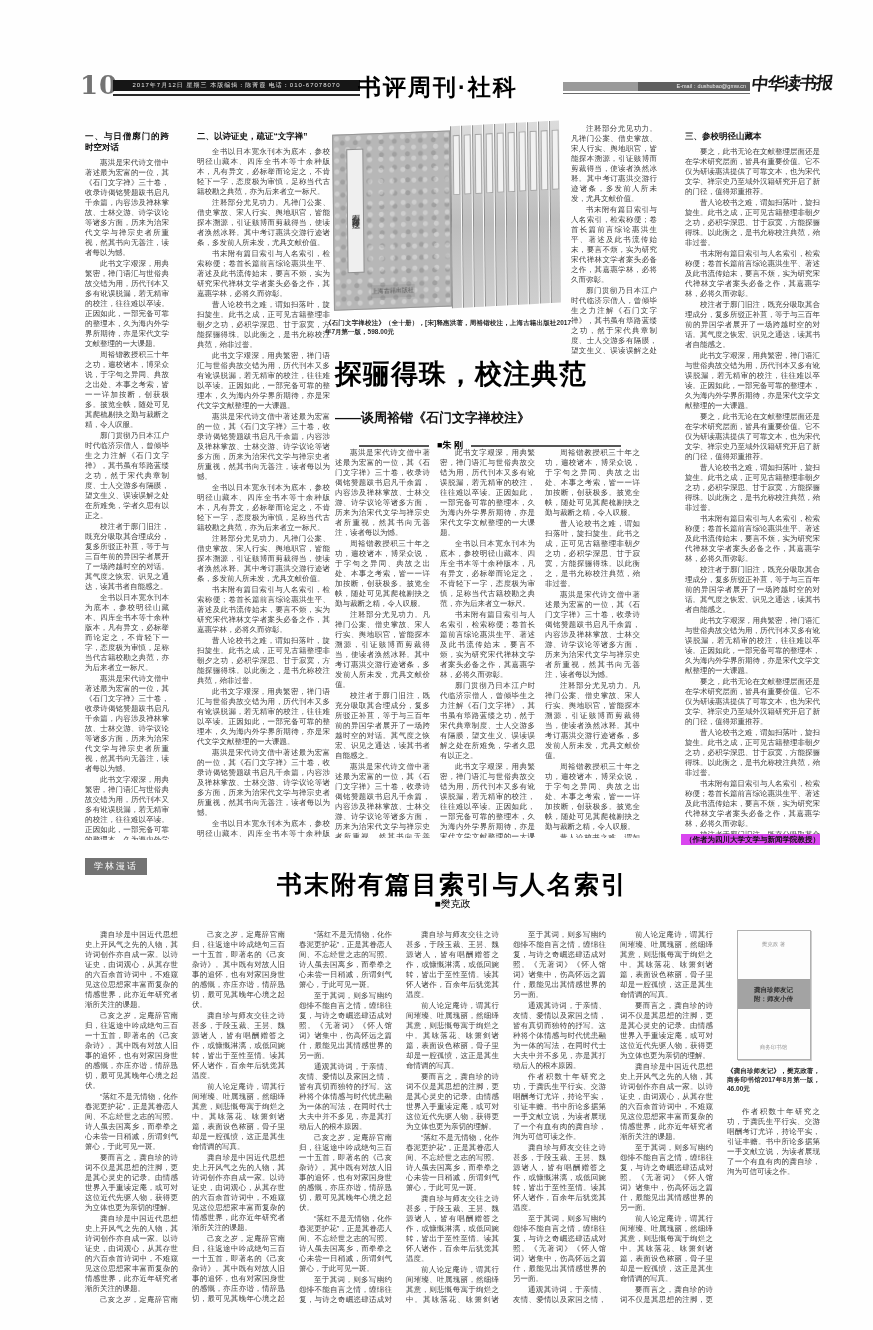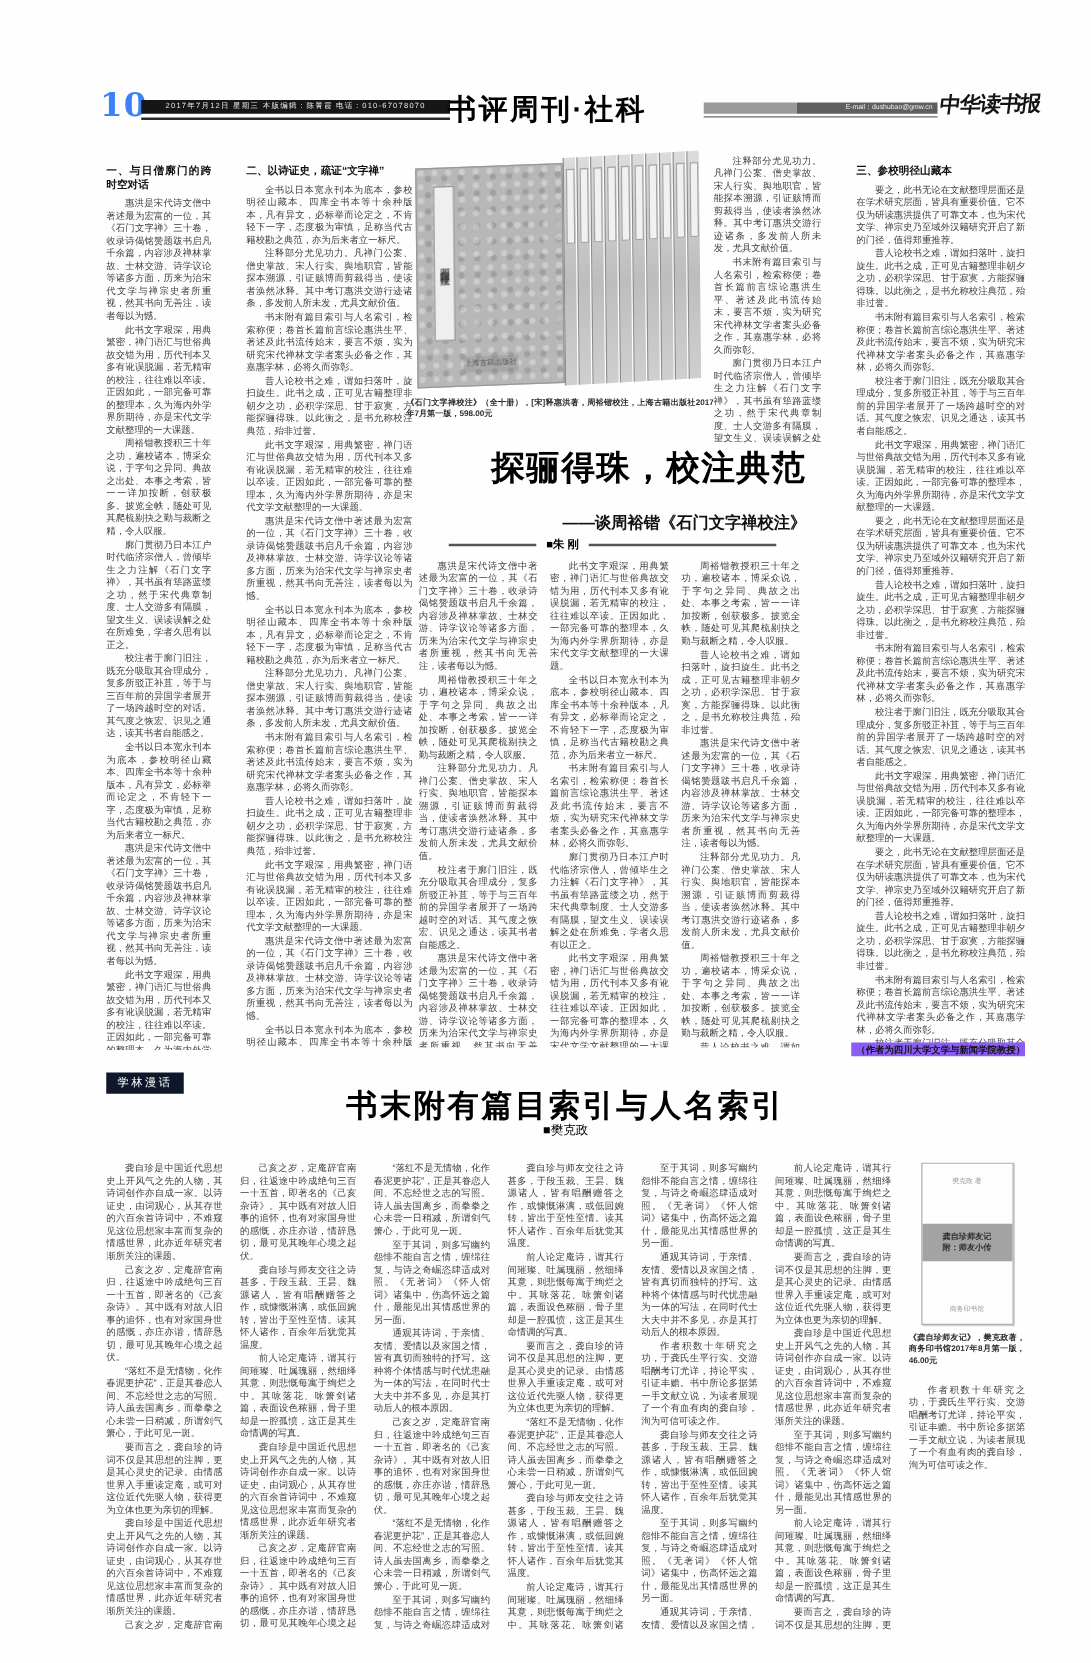--- a/index.html
+++ b/index.html
@@ -1,19 +1,19 @@
 <!DOCTYPE html>
 <html><head>
 <meta charset="utf-8">
 <style>
   html,body{margin:0;padding:0;background:#ffffff;}
   .page{position:relative;width:873px;height:1330px;background:#fefefe;overflow:hidden;
         font-family:"Liberation Sans",sans-serif;color:#383838;}
   
-  .pagenum{position:absolute;left:80px;top:70px;font:bold 26px "DejaVu Serif",serif;color:#3b82f6;letter-spacing:1px;}
+  .pagenum{position:absolute;left:80px;top:70px;font:bold 26px "DejaVu Serif",serif;color:#737373;letter-spacing:1px;}
   .bar-left{position:absolute;left:113px;top:80px;width:247px;height:11px;background:#161616;
             color:#e8e8e8;font-size:6px;line-height:11px;text-align:center;letter-spacing:1px;
             overflow:hidden;white-space:nowrap;filter:blur(.3px);}
   .bar-left-rule{position:absolute;left:113px;top:94px;width:247px;height:2px;background:#2a2a2a;}
   .section-title{position:absolute;left:358px;top:72px;width:202px;text-align:left;
                  font-size:23px;font-weight:bold;color:#000;letter-spacing:2px;}
   .bar-right{position:absolute;left:563px;top:82px;width:183px;height:9px;
              background:linear-gradient(90deg,#9a9a9a 0 40%,#5f5f5f 40%);
              color:#f2f2f2;font-size:5.5px;line-height:9px;text-align:right;padding-right:4px;
              overflow:hidden;white-space:nowrap;filter:blur(.3px);}
@@ -27,21 +27,21 @@
   .subhead{font-weight:bold;font-size:8.5px;line-height:11px;color:#101010;margin:7px 0 5px 0;}
   
   .a1{position:absolute;left:85px;top:120px;width:735px;height:725px;}
   .a1c1{left:0;top:4px;width:84px;height:716px;}
   .a1c2{left:112px;top:4px;width:133px;height:716px;}
   .a1c5{left:486px;top:4px;width:86px;height:232px;}
   .a1m1{left:250px;top:328px;width:95px;height:390px;}
   .a1m2{left:355px;top:328px;width:95px;height:390px;}
   .a1m3{left:460px;top:328px;width:95px;height:390px;}
   .a1c6{left:600px;top:4px;width:135px;height:716px;}
-  .attribution{position:absolute;right:0;bottom:0;background:#8b5cf6;font-weight:bold;
+  .attribution{position:absolute;right:0;bottom:0;background:#d946ef;font-weight:bold;
                font-size:7.5px;line-height:11px;color:#111;padding-left:4px;filter:blur(.25px);}
   
   .bookphoto{position:absolute;left:248px;top:4px;width:230px;height:186px;transform:rotate(-.6deg);}
   .slipcase{position:absolute;left:0;top:8px;width:116px;height:174px;background:#b7b7b7;
             border:1px solid #979797;transform:skewY(-1.5deg);
             background-image:radial-gradient(circle at 30% 30%,rgba(255,255,255,.3) 0 2px,transparent 3px),
                              radial-gradient(circle at 70% 60%,rgba(90,90,90,.25) 0 2px,transparent 3px);
             background-size:11px 11px,13px 13px;}
   .spinelabel{position:absolute;left:13px;top:14px;width:15px;height:122px;background:#efefef;
               border:1px solid #8f8f8f;writing-mode:vertical-rl;font-size:8px;line-height:15px;
@@ -50,30 +50,30 @@
             font-size:6px;line-height:13px;text-align:center;color:#4c4c4c;background:rgba(120,120,120,.25);
             overflow:hidden;white-space:nowrap;filter:blur(.4px);}
   .spines{position:absolute;left:118px;top:0;width:110px;height:182px;display:flex;
           transform:skewY(-2.5deg);}
   .spine{flex:1;margin-right:1px;background:linear-gradient(180deg,#dcdcdc,#bdbdbd 55%,#cfcfcf);
          border-left:1px solid #8d8d8d;position:relative;}
   .spine .lbl{position:absolute;left:50%;top:9px;transform:translateX(-50%);width:5px;height:58px;
               background:#f1f1f1;border:1px solid #a5a5a5;}
   .caption1{position:absolute;left:240px;top:198px;width:246px;font-size:6.5px;line-height:9px;
             font-weight:bold;color:#2c2c2c;text-align:justify;filter:blur(.3px);}
-  .headblock{position:absolute;left:250px;top:238px;width:310px;text-align:right;}
+  .headblock{position:absolute;left:250px;top:238px;width:310px;text-align:left;}
   .a1title{font-size:27px;font-weight:bold;color:#000;letter-spacing:1px;line-height:32px;white-space:nowrap;}
   .a1sub{font-size:13px;font-weight:bold;color:#111;margin-top:19px;white-space:nowrap;}
-  .bylinerow{margin-top:2px;display:flex;align-items:center;justify-content:center;gap:8px;}
+  .bylinerow{margin-top:12px;display:flex;align-items:center;justify-content:center;gap:8px;}
   .bylinerow .rule-s{width:70px;height:2px;background:#555;}
   .bylinerow .rule-l{width:150px;height:2px;background:#555;}
   .bylinetext{font-size:9px;font-weight:bold;color:#000;white-space:nowrap;}
   
   .a2{position:absolute;left:85px;top:852px;width:735px;height:455px;}
-  .tagbox{position:absolute;left:0;top:6px;width:62px;height:17px;background:#0f172a;color:#fff;
+  .tagbox{position:absolute;left:0;top:6px;width:62px;height:17px;background:#737373;color:#fff;
           font-size:9px;line-height:17px;text-align:center;letter-spacing:2px;filter:blur(.25px);}
   .a2title{position:absolute;left:0;top:16px;width:100%;text-align:center;font-size:25px;
            font-weight:bold;color:#000;letter-spacing:2px;}
   .a2byline{position:absolute;left:0;top:45px;width:100%;text-align:center;font-size:10px;
             font-weight:normal;color:#000;filter:blur(.2px);}
   .a2c1{left:0;top:78px;width:93px;height:374px;}
   .a2c2{left:107px;top:78px;width:93px;height:374px;}
   .a2c3{left:214px;top:78px;width:93px;height:374px;}
   .a2c4{left:321px;top:78px;width:93px;height:374px;}
   .a2c5{left:428px;top:78px;width:93px;height:374px;}

